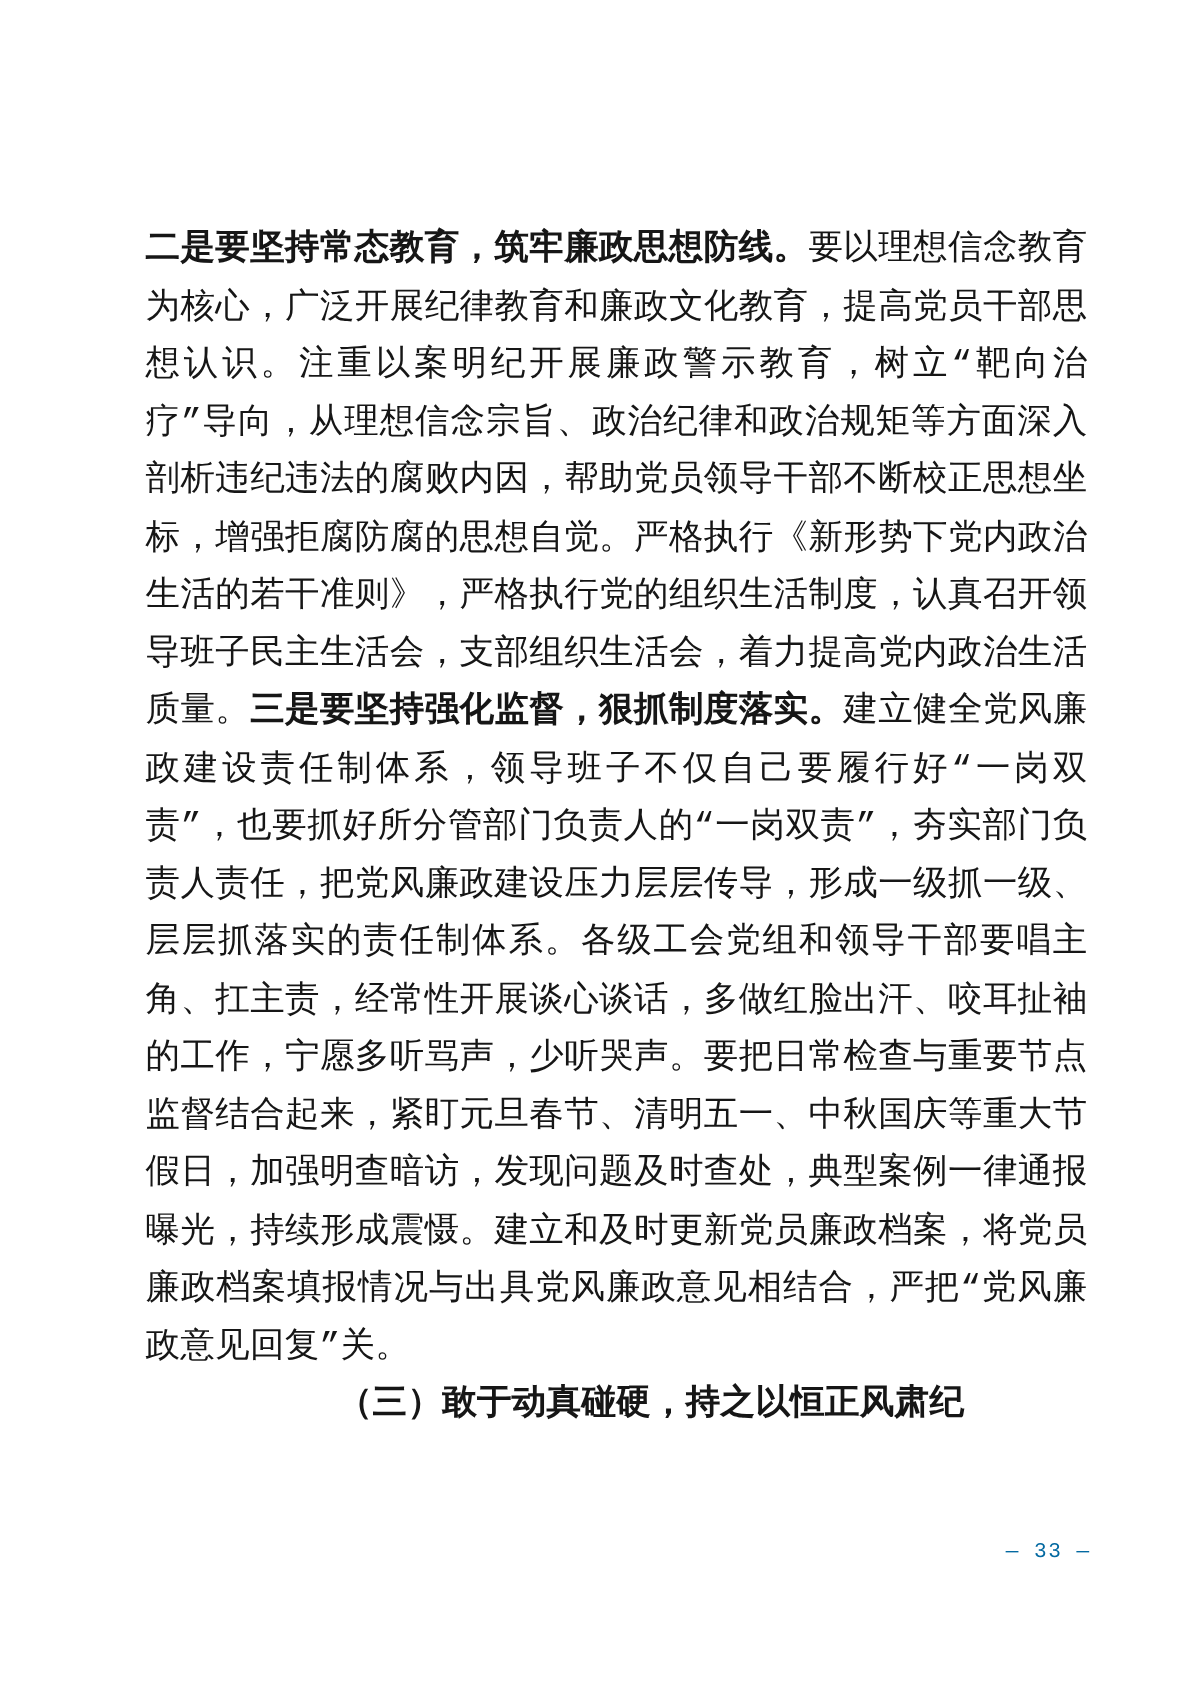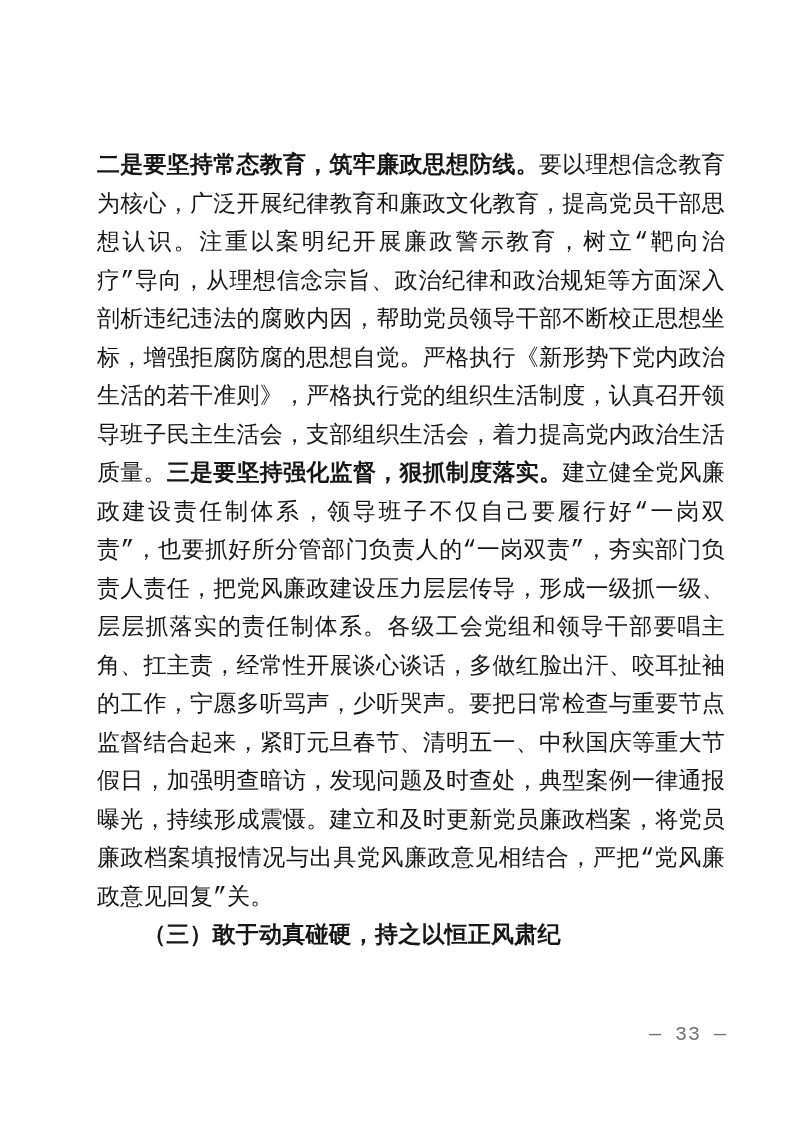--- a/index.html
+++ b/index.html
@@ -34,32 +34,33 @@
   .para .bold-run {
     font-weight: bold;
   }
   .section-heading {
     margin: 0;
     font-size: 23px;
     line-height: 38.5px;
     font-weight: bold;
     text-indent: 2em;
     letter-spacing: 0.2px;
+    text-align: center;
   }
   .indent-para {
     text-indent: 2em;
   }
   .page-number {
     position: absolute;
     top: 1025px;
     right: 100px;
-    font-size: 20px;
+    font-size: 14px;
     line-height: 20px;
     letter-spacing: 1px;
-    color: #737373;
+    color: #0369a1;
   }
 </style>
 </head>
 <body>
 
 <div class="page">
   <div class="content">
     <p class="para"><span class="bold-run">二是要坚持常态教育，筑牢廉政思想防线。</span><span>要以理想信念教育为核心，广泛开展纪律教育和廉政文化教育，提高党员干部思想认识。注重以案明纪开展廉政警示教育，树立“靶向治疗”导向，从理想信念宗旨、政治纪律和政治规矩等方面深入剖析违纪违法的腐败内因，帮助党员领导干部不断校正思想坐标，增强拒腐防腐的思想自觉。严格执行《新形势下党内政治生活的若干准则》，严格执行党的组织生活制度，认真召开领导班子民主生活会，支部组织生活会，着力提高党内政治生活质量。</span><span class="bold-run">三是要坚持强化监督，狠抓制度落实。</span><span>建立健全党风廉政建设责任制体系，领导班子不仅自己要履行好“一岗双责”，也要抓好所分管部门负责人的“一岗双责”，夯实部门负责人责任，把党风廉政建设压力层层传导，形成一级抓一级、层层抓落实的责任制体系。各级工会党组和领导干部要唱主角、扛主责，经常性开展谈心谈话，多做红脸出汗、咬耳扯袖的工作，宁愿多听骂声，少听哭声。要把日常检查与重要节点监督结合起来，紧盯元旦春节、清明五一、中秋国庆等重大节假日，加强明查暗访，发现问题及时查处，典型案例一律通报曝光，持续形成震慑。建立和及时更新党员廉政档案，将党员廉政档案填报情况与出具党风廉政意见相结合，严把“党风廉政意见回复”关。</span></p>
     <p class="section-heading">（三）敢于动真碰硬，持之以恒正风肃纪</p>
   </div>

